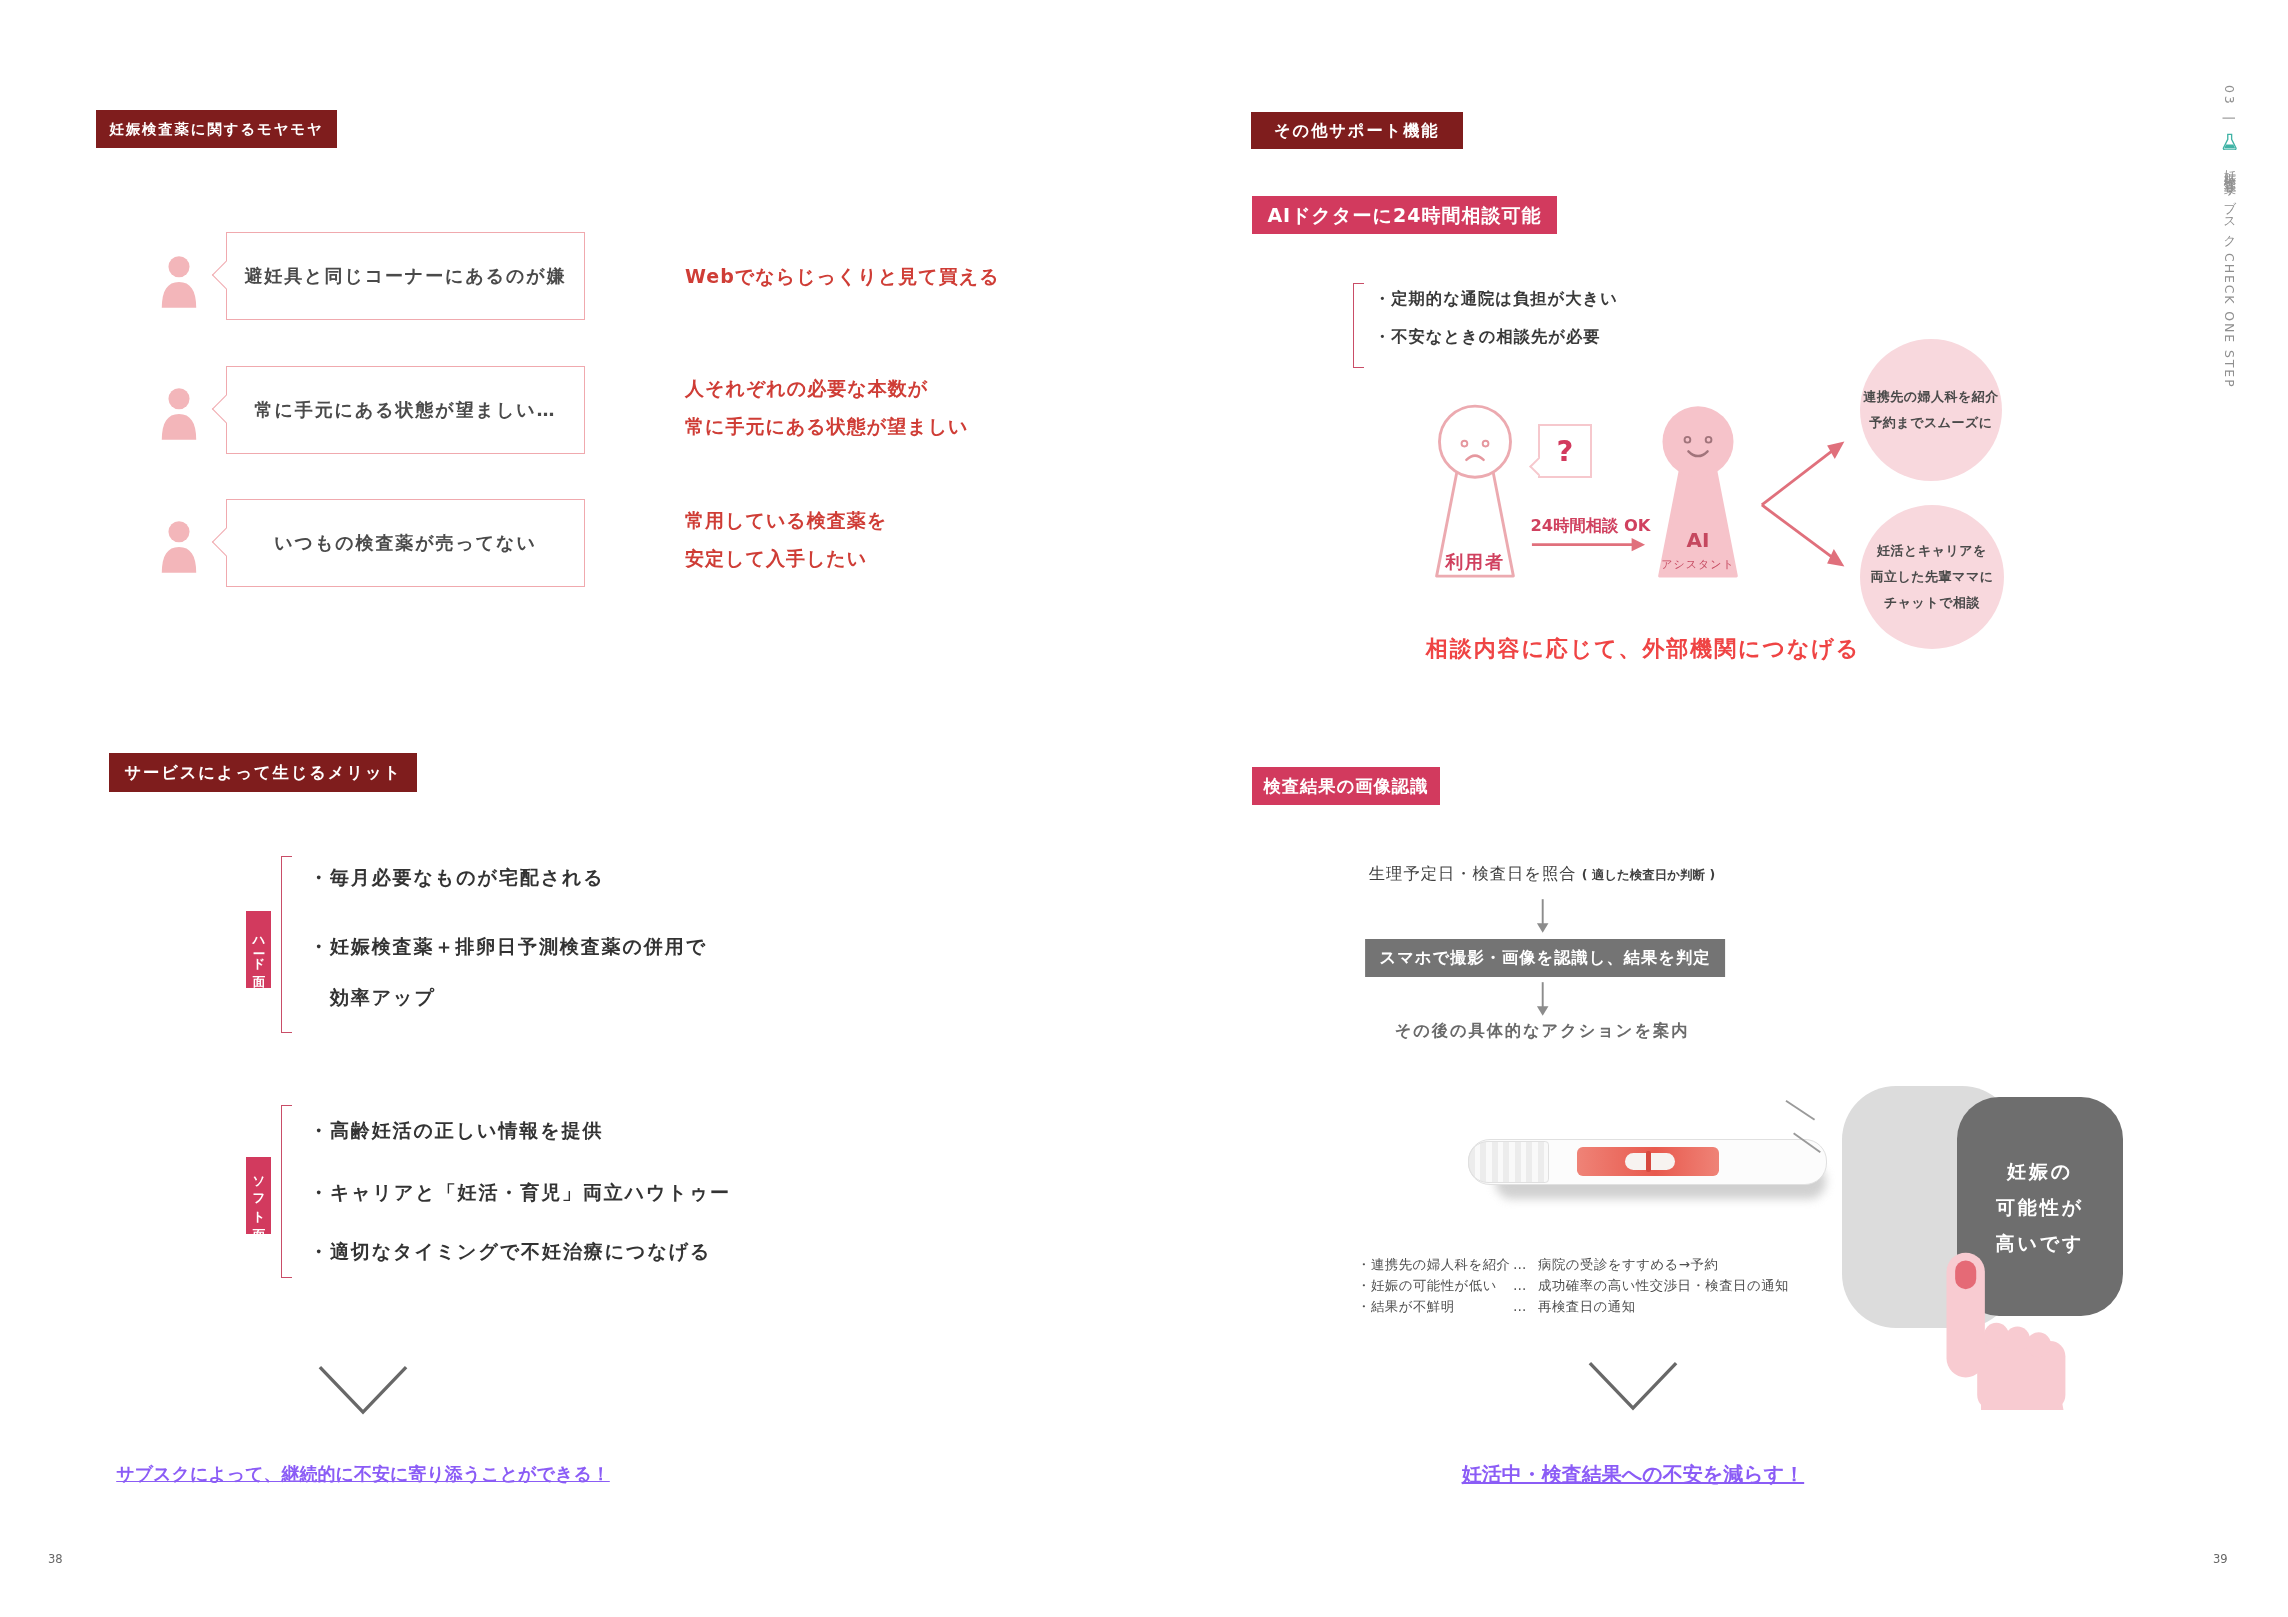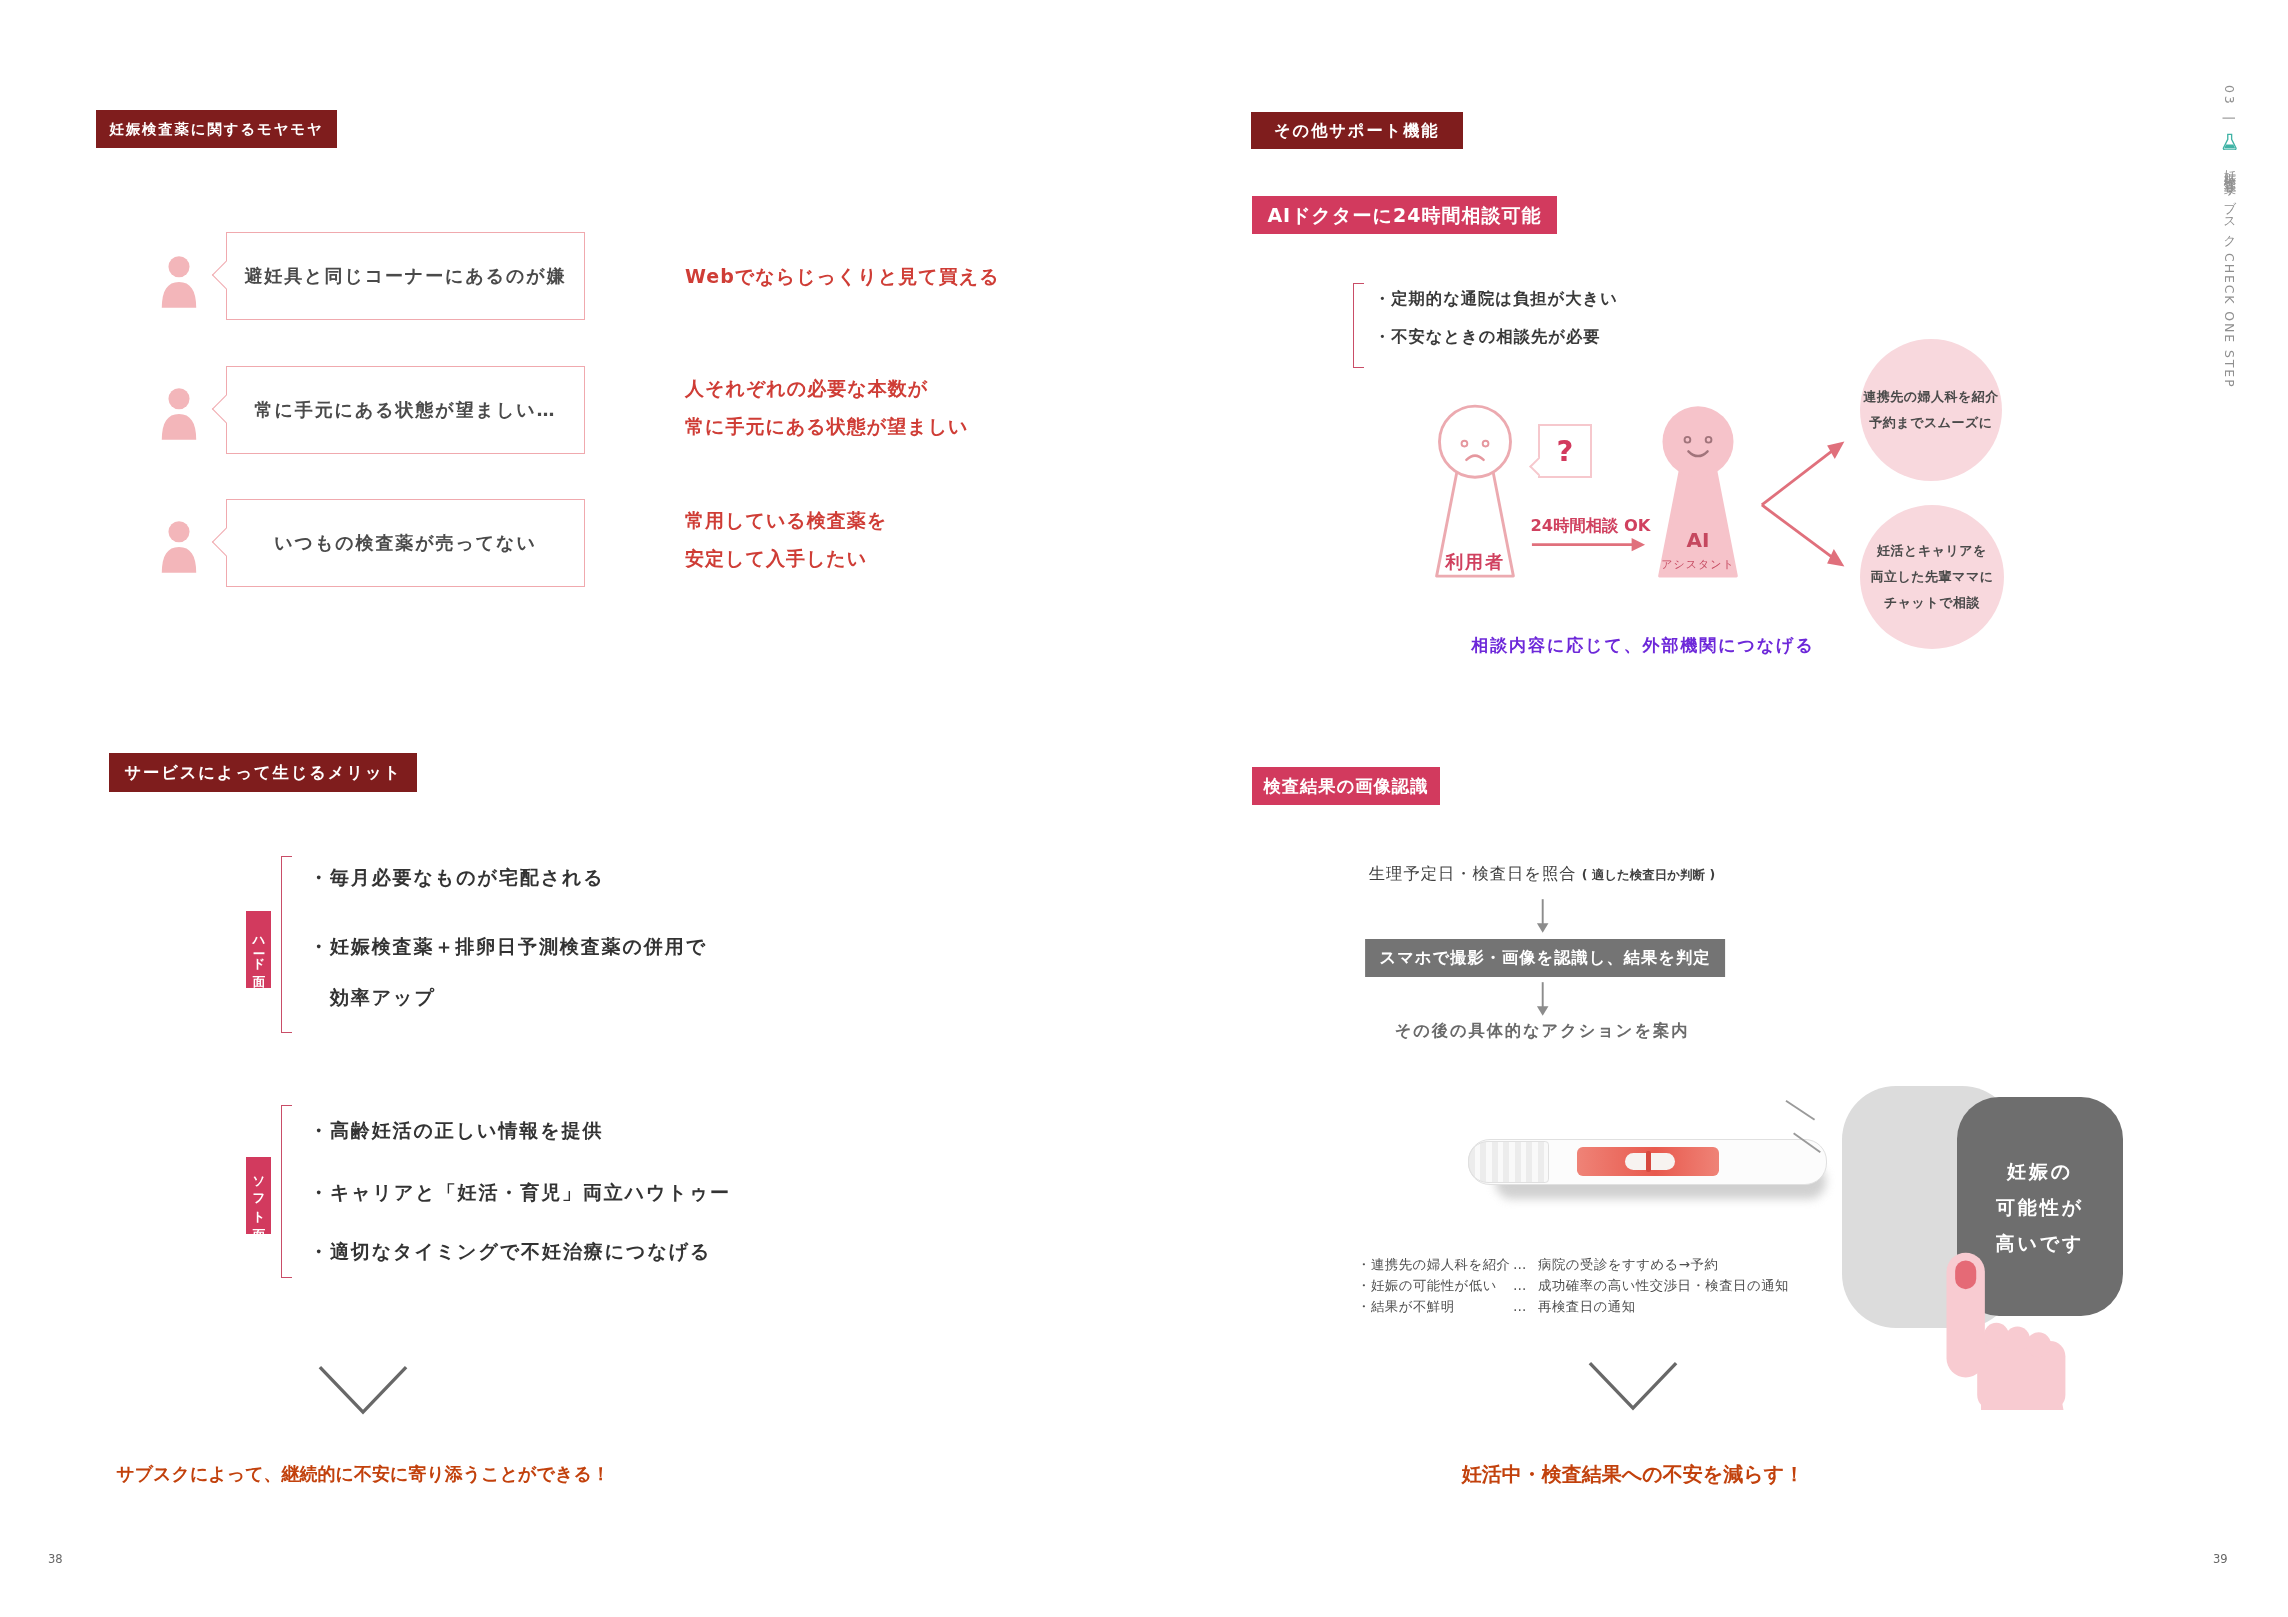--- a/index.html
+++ b/index.html
@@ -35,22 +35,23 @@
   .bracket{position:absolute;width:9.6px;border-left:1.9px solid #c94d67;
     border-top:1.9px solid #c94d67;border-bottom:1.9px solid #c94d67;}
   .vlabel{
     position:absolute;background:#d23a5e;color:#ffffff;width:25px;
     writing-mode:vertical-rl;text-orientation:mixed;font-size:12.5px;font-weight:bold;
     letter-spacing:2.9px;display:flex;align-items:center;justify-content:center;
   }
   .meritline{position:absolute;left:309px;font-size:19px;font-weight:bold;color:#333333;
     letter-spacing:1.9px;white-space:nowrap;}
   .conclusion{
-    position:absolute;font-weight:bold;color:#c2410c;white-space:nowrap;
+    position:absolute;font-weight:bold;color:#8b5cf6;white-space:nowrap;
     transform:translateX(-50%);
+    text-decoration:underline;
   }
   
   .rbullets{position:absolute;font-size:16.3px;font-weight:bold;color:#3a3a3a;
     line-height:38px;letter-spacing:1px;white-space:nowrap;}
   .pinkcircle{
     position:absolute;border-radius:50%;background:#f8d8dd;display:flex;
     flex-direction:column;align-items:center;justify-content:center;
     font-size:13px;color:#4a4a4a;line-height:26px;letter-spacing:0.5px;font-weight:600;
     text-align:center;white-space:nowrap;
   }
@@ -215,21 +216,21 @@
 <div class="pinkcircle" style="left:1860px;top:339px;width:142px;height:142px;">
   <span>連携先の婦人科を紹介</span>
   <span>予約までスムーズに</span>
 </div>
 <div class="pinkcircle" style="left:1860px;top:505px;width:144px;height:144px;">
   <span>妊活とキャリアを</span>
   <span>両立した先輩ママに</span>
   <span>チャットで相談</span>
 </div>
 
-<div class="dlabel" style="left:1393px;top:634px;width:500px;font-size:17px;font-weight:bold;color:#6d28d9;letter-spacing:1.9px;">相談内容に応じて、外部機関につなげる</div>
+<div class="dlabel" style="left:1393px;top:634px;width:500px;font-size:22px;font-weight:bold;color:#ef4444;letter-spacing:1.9px;">相談内容に応じて、外部機関につなげる</div>
 
 <div class="abs crimsonbox" style="left:1252px;top:767px;height:38px;line-height:38px;font-size:17.3px;padding:0 11.5px;">検査結果の画像認識</div>
 
 <div class="flowcenter" style="left:1542px;top:863px;">
   <span style="font-size:16.3px;font-weight:normal;color:#3f3f3f;letter-spacing:1px;">生理予定日・検査日を照合</span>
   <span style="font-size:12.5px;font-weight:bold;color:#3f3f3f;">( 適した検査日か判断 )</span>
 </div>
 <svg class="abs" style="left:1535px;top:899px;" width="15.4" height="35" viewBox="0 0 16 36">
   <line x1="8" y1="0" x2="8" y2="27" stroke="#8c8c8c" stroke-width="2"></line>
   <polygon points="2,25 14,25 8,35" fill="#8c8c8c"></polygon>

